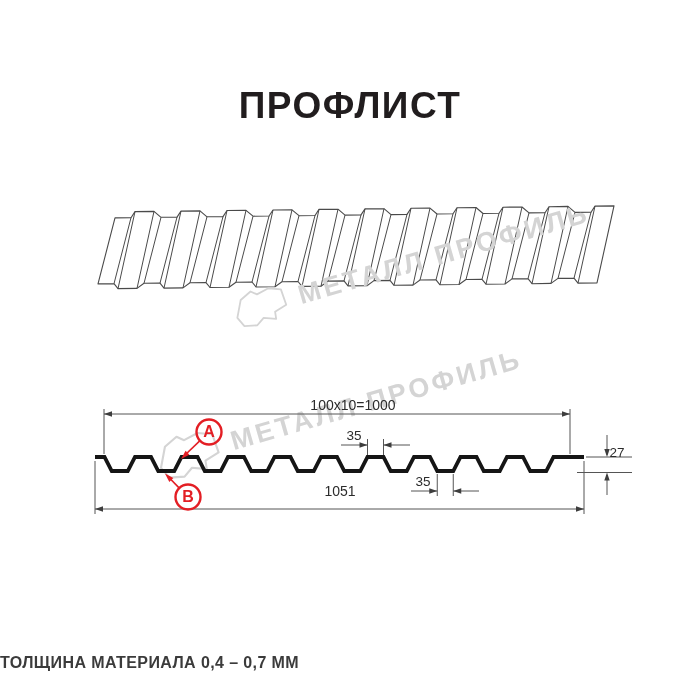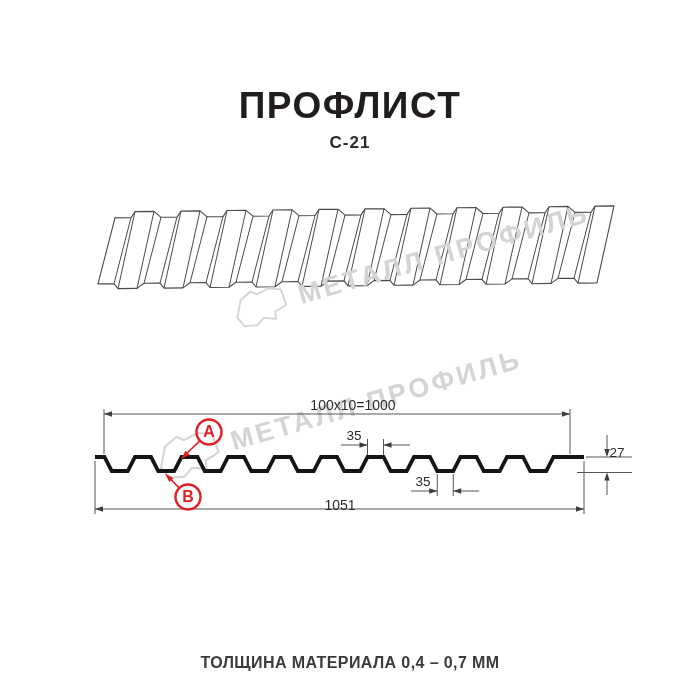--- a/index.html
+++ b/index.html
@@ -16,30 +16,29 @@
   .wm2{left:150px;top:408px;}
   .wm-logo{flex:0 0 auto;}
   .wm1 .wm-logo{width:56px;height:40px;}
   .wm2 .wm-logo{width:66px;height:47px;}
   .wm-text{font-weight:bold;font-size:27px;letter-spacing:3px;margin-left:12px;white-space:nowrap;}
   .section{position:absolute;left:80px;top:362px;width:620px;height:150px;overflow:visible;}
   .dim{position:absolute;transform:translate(-50%,-50%);font-size:13.5px;color:#2b2b2b;
        white-space:nowrap;text-align:right;}
   .dim-big{font-size:14px;}
   .callout{position:absolute;transform:translate(-50%,-50%);font-size:16px;font-weight:bold;}
-  .footer{position:absolute;left:0;right:0;top:621px;text-align:center;font-size:16px;
+  .footer{position:absolute;left:0;right:0;top:621px;text-align:left;font-size:16px;
           font-weight:bold;letter-spacing:0.4px;color:#3b3b3b;}
 </style>
 </head>
 <body>
 
 <div class="page">
 
   <div class="title">ПРОФЛИСТ</div>
-  <div class="subtitle">С-21</div>
 
   <svg id="sheet3d" class="sheet3d" viewBox="0 0 532 100">
       <path d="M10.0,87.9 L26.0,87.7 L30.0,92.6 L49.0,92.4 L56.0,87.3 L72.0,87.1 L76.0,92.1 L95.0,91.9 L102.0,86.8 L118.0,86.6 L122.0,91.5 L141.0,91.3 L148.0,86.2 L164.0,86.0 L168.0,91.0 L187.0,90.8 L194.0,85.7 L210.0,85.5 L214.0,90.4 L233.0,90.2 L240.0,85.1 L256.0,84.9 L260.0,89.9 L279.0,89.7 L286.0,84.6 L302.0,84.4 L306.0,89.3 L325.0,89.1 L332.0,84.0 L348.0,83.8 L352.0,88.8 L371.0,88.5 L378.0,83.5 L394.0,83.3 L398.0,88.2 L417.0,88.0 L424.0,82.9 L440.0,82.7 L444.0,87.7 L463.0,87.4 L470.0,82.4 L486.0,82.2 L490.0,87.1 L509.0,86.9 L526.0,9.9 L507.0,10.1 L503.0,16.2 L487.0,16.4 L480.0,10.4 L461.0,10.7 L457.0,16.7 L441.0,16.9 L434.0,11.0 L415.0,11.2 L411.0,17.3 L395.0,17.5 L388.0,11.5 L369.0,11.8 L365.0,17.8 L349.0,18.0 L342.0,12.1 L323.0,12.3 L319.0,18.4 L303.0,18.6 L296.0,12.7 L277.0,12.9 L273.0,18.9 L257.0,19.1 L250.0,13.2 L231.0,13.4 L227.0,19.5 L211.0,19.7 L204.0,13.8 L185.0,14.0 L181.0,20.0 L165.0,20.2 L158.0,14.3 L139.0,14.5 L135.0,20.6 L119.0,20.8 L112.0,14.9 L93.0,15.1 L89.0,21.1 L73.0,21.3 L66.0,15.4 L47.0,15.6 L43.0,21.7 L27.0,21.9 Z" fill="#ffffff" stroke="#4a4a4a" stroke-width="1.1" stroke-linejoin="round"></path>
       <line x1="26" y1="87.688" x2="43" y2="21.688000000000002" stroke="#4a4a4a" stroke-width="1"></line>
       <line x1="30" y1="92.64" x2="47" y2="15.64" stroke="#4a4a4a" stroke-width="1"></line>
       <line x1="49" y1="92.412" x2="66" y2="15.412000000000006" stroke="#4a4a4a" stroke-width="1"></line>
       <line x1="56" y1="87.328" x2="73" y2="21.328000000000003" stroke="#4a4a4a" stroke-width="1"></line>
       <line x1="72" y1="87.136" x2="89" y2="21.135999999999996" stroke="#4a4a4a" stroke-width="1"></line>
       <line x1="76" y1="92.088" x2="93" y2="15.087999999999994" stroke="#4a4a4a" stroke-width="1"></line>
       <line x1="95" y1="91.86" x2="112" y2="14.86" stroke="#4a4a4a" stroke-width="1"></line>
@@ -129,20 +128,20 @@
       <polygon points="101,64 105.6,55.8 109.4,59.8" fill="#e31e24"></polygon>
       <circle cx="108" cy="102" r="12.5" fill="none" stroke="#e31e24" stroke-width="2.4"></circle>
       <line x1="99.3" y1="93.1" x2="88" y2="81.5" stroke="#e31e24" stroke-width="1.6"></line>
       <polygon points="85,78.5 93.3,82.9 89.3,86.9" fill="#e31e24"></polygon>
     </svg>
 
   <div class="dim dim-big" style="left:353px;top:372px">100x10=1000</div>
   <div class="dim" style="left:354px;top:402px">35</div>
   <div class="dim" style="left:423px;top:448px">35</div>
   <div class="dim" style="left:617px;top:419px">27</div>
-  <div class="dim dim-big" style="left:340px;top:472px">1051</div>
+  <div class="dim dim-big" style="left:340px;top:458px">1051</div>
 
   <div class="callout" style="left: 209px; top: 399px; color: rgb(227, 30, 36);">A</div>
   <div class="callout" style="left: 188px; top: 464px; color: rgb(227, 30, 36);">B</div>
 
   <div class="footer">ТОЛЩИНА МАТЕРИАЛА 0,4 – 0,7 ММ</div>
 
 </div>
 
 </body></html>

